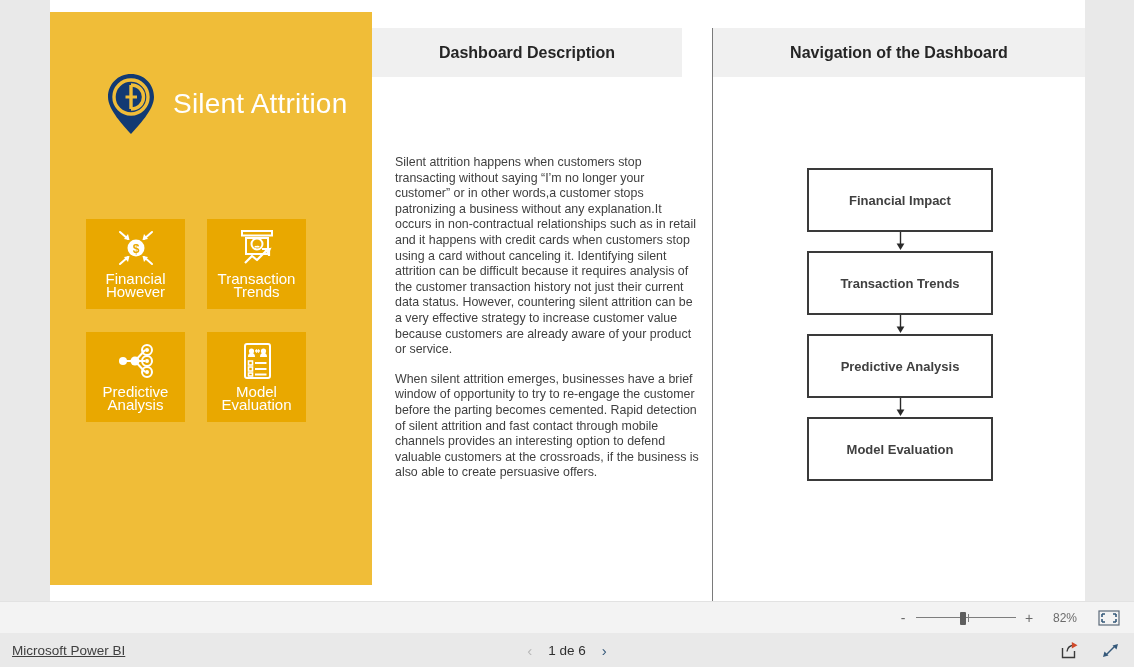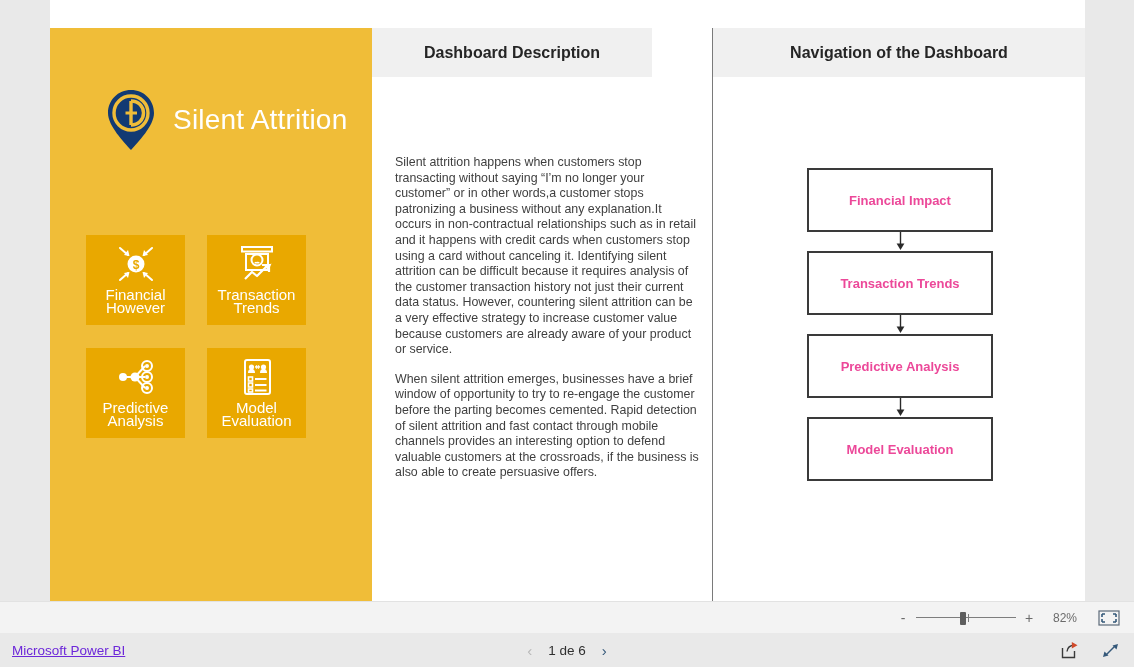--- a/index.html
+++ b/index.html
@@ -13,21 +13,21 @@
 
   
   .canvas {
     position: absolute; left: 50px; top: 0px;
     width: 1035px; height: 601px;
     background: #ffffff;
   }
 
   
   .yellow-panel {
-    position: absolute; left: 0px; top: 28px;
+    position: absolute; left: 0px; top: 12px;
     width: 322px; height: 573px;
     background: #f0bd38;
     padding-left: 11px;
   }
   .brand { position: absolute; left: 55px; top: 60px; display: flex; align-items: center; gap: 16px; }
   .logo-pin { width: 52px; height: 64px; flex: none; }
   .brand-title {
     color: #ffffff; font-size: 28px; font-weight: 400; letter-spacing: .2px;
     white-space: nowrap;
   }
@@ -46,21 +46,21 @@
     margin-top: 3px; color: #ffffff; font-size: 15px;
     line-height: 13px; text-align: center; font-weight: 400;
   }
 
   
   .hdr {
     position: absolute; top: 28px; height: 49px;
     background: #f0f0f0;
     display: flex; align-items: center; justify-content: center;
   }
-  .hdr-desc { left: 322px; width: 280px; }
+  .hdr-desc { left: 322px; width: 310px; }
   .hdr-nav  { left: 663px; width: 372px; text-align: center; }
   .hdr-title { font-size: 16px; font-weight: bold; color: #252525; }
 
   
   .v-divider {
     position: absolute; left: 662px; top: 28px;
     width: 1px; height: 573px; background: #7a7a7a;
   }
 
   
@@ -71,21 +71,21 @@
   }
   .desc p + p { margin-top: 14px; }
 
   
   .flow { position: absolute; left: 757px; top: 168px; width: 186px; }
   .flow-box {
     width: 186px; height: 64px;
     border: 2px solid #3a3a3a; background: #ffffff;
     display: flex; align-items: center; justify-content: center;
   }
-  .flow-box span { font-size: 13px; font-weight: bold; color: #ec4899; }
+  .flow-box span { font-size: 13px; font-weight: bold; color: #404040; }
   .flow-arrow { height: 19px; display: flex; justify-content: center; }
   .flow-arrow svg { display: block; }
 
   
   .zoombar {
     position: absolute; left: 0; top: 601px; width: 1134px; height: 32px;
     background: #f3f3f3; border-top: 1px solid #e2e2e2;
     display: flex; align-items: center; justify-content: flex-end;
     padding-right: 14px; gap: 0px;
   }
@@ -108,21 +108,21 @@
   .fit-btn { width: 22px; height: 16px; margin-left: 6px; }
 
   
   .footer {
     position: absolute; left: 0; top: 633px; width: 1134px; height: 34px;
     background: #e9e9e9;
     display: flex; align-items: center;
   }
   .pbi-link {
     position: absolute; left: 12px;
-    color: #6d28d9; font-size: 13.5px; text-decoration: underline;
+    color: #404040; font-size: 13.5px; text-decoration: underline;
     white-space: nowrap;
   }
   .pager {
     position: absolute; left: 0; width: 1134px;
     display: flex; align-items: center; justify-content: center; gap: 16px;
   }
   .pg-chev { font-size: 15px; line-height: 1; }
   .pg-prev { color: #b8b8b8; }
   .pg-next { color: #35597a; }
   .pg-label { color: #2f2f2f; font-size: 13.5px; }

